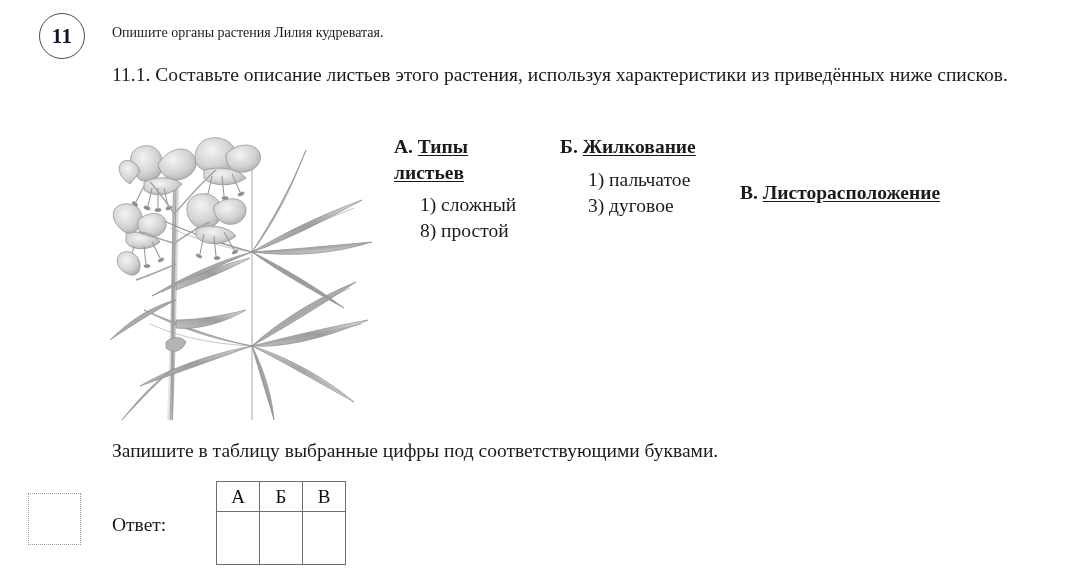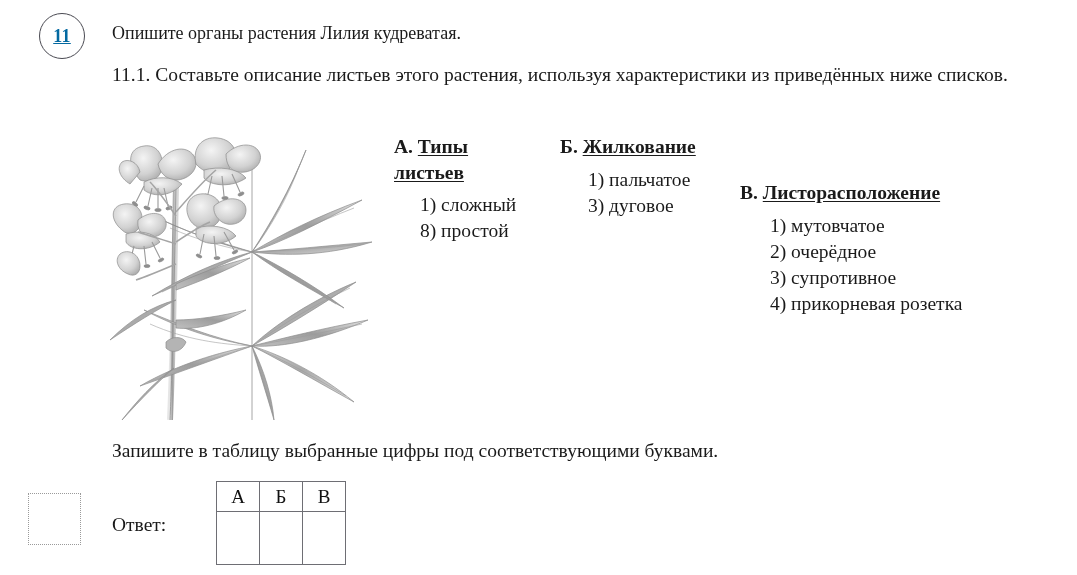--- a/index.html
+++ b/index.html
@@ -26,34 +26,33 @@
     width: 46px;
     height: 46px;
     border: 1.6px solid #4a4a52;
     border-radius: 50%;
     display: flex;
     align-items: center;
     justify-content: center;
     box-sizing: border-box;
   }
   .task-circle span {
-    font-size: 18px;
+    font-size: 21px;
     font-weight: 700;
-    color: #0369a1;
+    color: #0f172a;
     letter-spacing: 0.3px;
     line-height: 1;
-    text-decoration: underline;
   }
 
   
   .prompt-title {
     position: absolute;
     left: 112px;
     top: 20px;
-    font-size: 18px;
+    font-size: 14px;
     line-height: 26px;
     white-space: nowrap;
   }
   .prompt-sub {
     position: absolute;
     left: 112px;
     top: 62px;
     width: 920px;
     font-size: 19.5px;
     line-height: 25px;
@@ -325,26 +324,20 @@
         <li>1) пальчатое</li>
         <li>3) дуговое</li>
       </ul>
     </div>
 
     <div class="col col-v">
       <div class="col-head">
         <span class="letter">В.</span>
         <span class="title">Листорасположение</span>
       </div>
-      <ul class="col-list">
-        <li>1) мутовчатое</li>
-        <li>2) очерёдное</li>
-        <li>3) супротивное</li>
-        <li>4) прикорневая розетка</li>
-      </ul>
     </div>
 
   </div>
 
   <div class="instruction">Запишите в таблицу выбранные цифры под соответствующими буквами.</div>
 
   <div class="score-box"></div>
   <div class="answer-label">Ответ:</div>
 
   <table class="answer-table">

